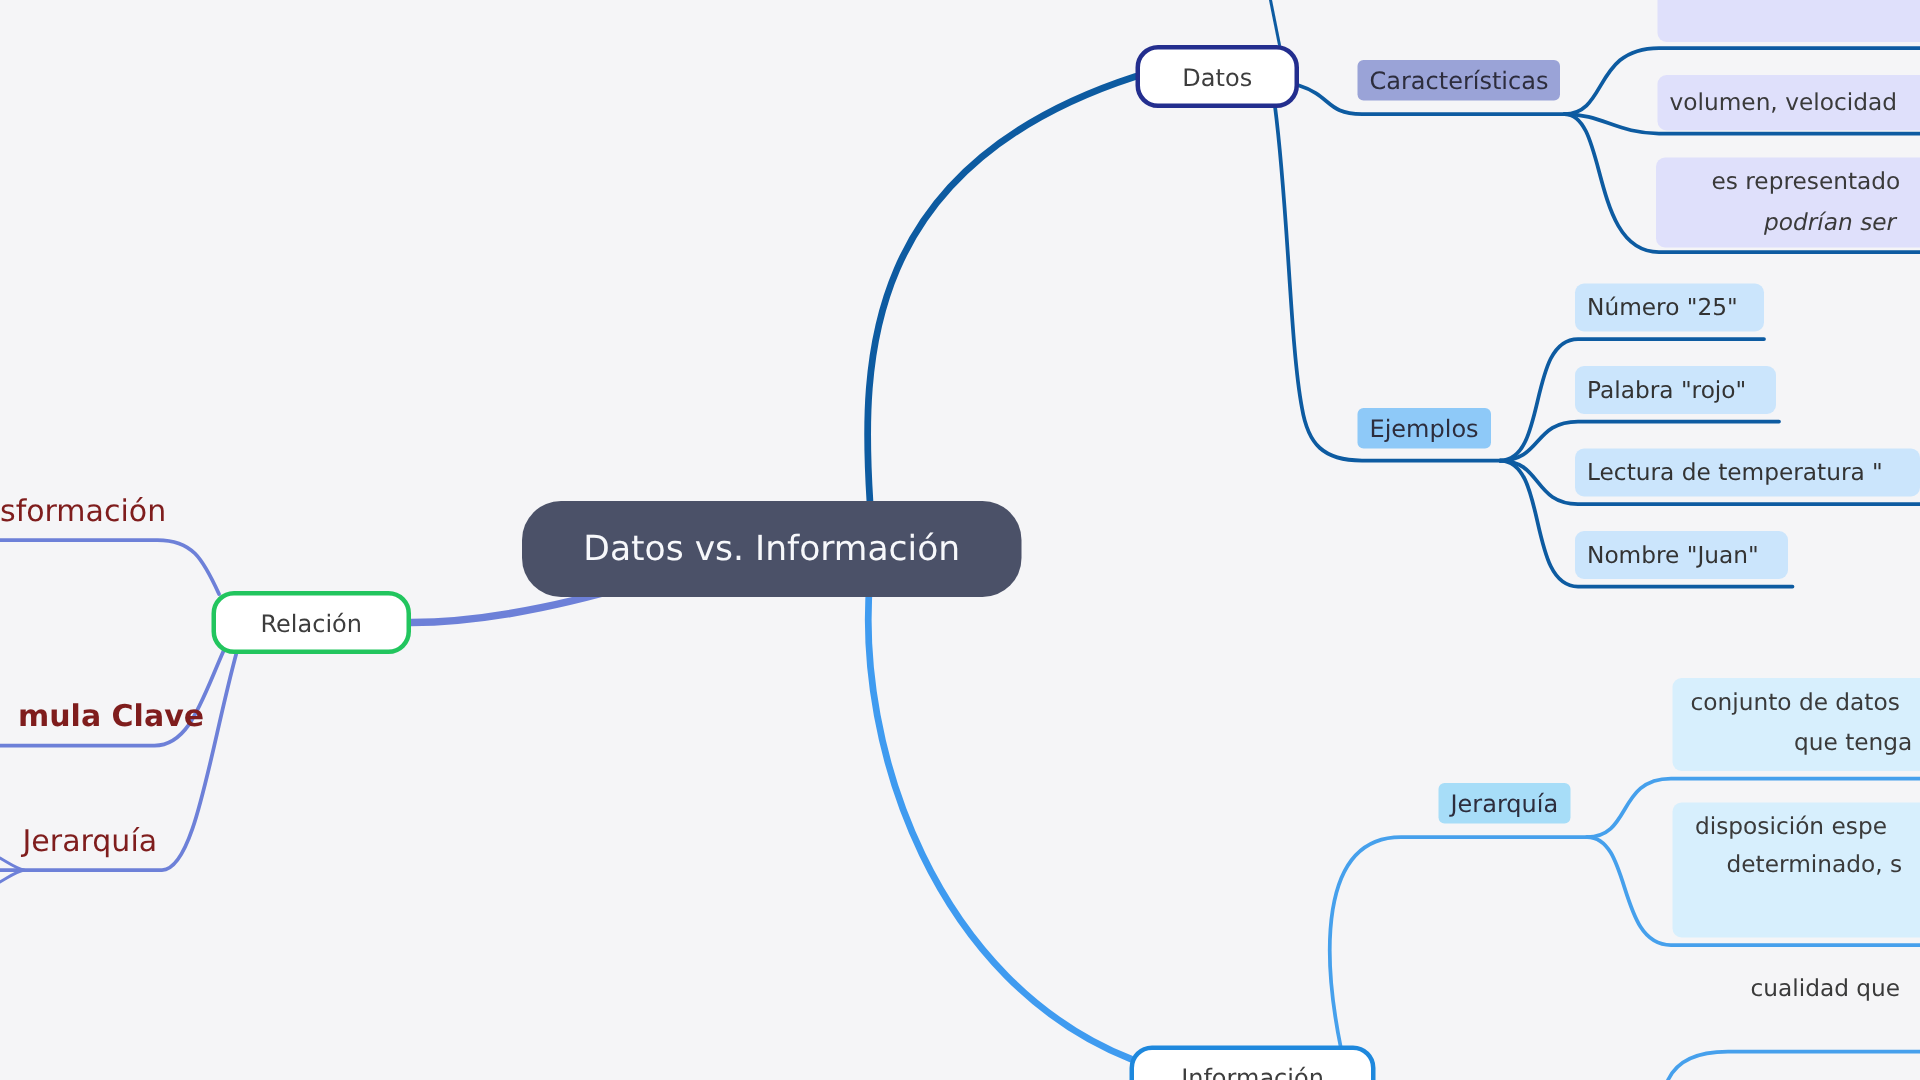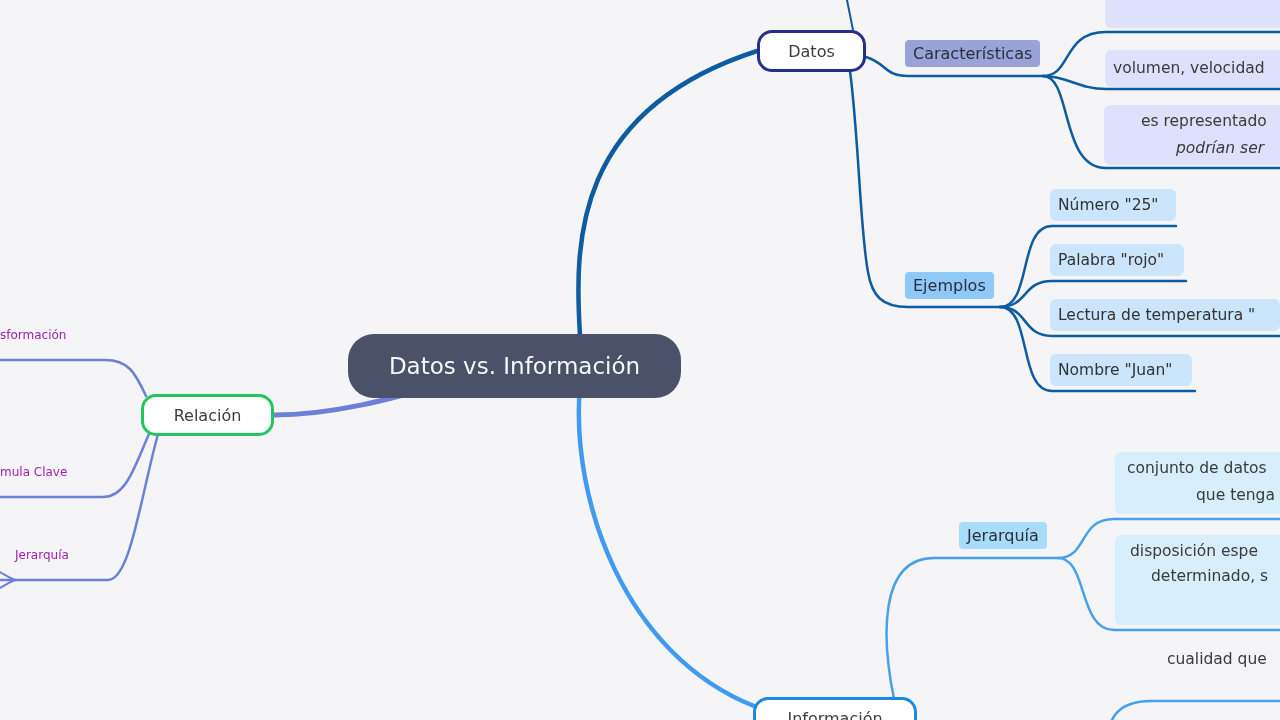--- a/index.html
+++ b/index.html
@@ -30,21 +30,21 @@
   .chip-definicion{left:959px;top:522px;background:#a7ddf8;}
   .item-box{position:absolute;z-index:2;border-radius:6px;}
   .lav{background:#dfe0fb;}
   .blu{background:#cbe5fc;}
   .cyn{background:#d7effd;}
   .ejemplo-box{height:32px;display:flex;align-items:center;padding:0 0 0 8px;
     font-size:15.5px;color:#333;white-space:nowrap;box-sizing:border-box;}
   .frag{
     position:absolute;z-index:2;font-size:15.5px;color:#3a3a3a;white-space:nowrap;
   }
-  .left-label{font-size:12px;color:#a21caf;}
+  .left-label{font-size:20px;color:#7f1d1d;}
 </style>
 </head>
 <body>
 
 <svg class="edges" width="1280" height="720" viewBox="0 0 1280 720">
 
   <path d="M274,415 C330,415 390,400 452,381" fill="none" stroke-width="5" stroke-linecap="round" stroke="#6d80d8"></path>
   <path d="M0,360 L105,360 C128,360 135,372 146,396" fill="none" stroke-width="2.5" stroke-linecap="round" stroke="#6d80d8"></path>
   <path d="M0,497 L103,497 C126,497 134,468 149,434" fill="none" stroke-width="2.5" stroke-linecap="round" stroke="#6d80d8"></path>
   <path d="M0,580 L108,580 C130,580 140,500 158,434" fill="none" stroke-width="2.5" stroke-linecap="round" stroke="#6d80d8"></path>
@@ -70,21 +70,21 @@
 </svg>
 
 <div class="node root-node">
   <span>Datos vs. Información</span>
 </div>
 
 <div class="node relacion-node">
   <span>Relación</span>
 </div>
 <div class="frag left-label" style="left:0;top:328px;">sformación</div>
-<div class="frag left-label" style="left:0;top:465px;">mula Clave</div>
+<div class="frag left-label" style="left:12px;top:465px;font-weight:bold;">mula Clave</div>
 <div class="frag left-label" style="left:15px;top:548px;">Jerarquía</div>
 
 <div class="node datos-node">
   <span>Datos</span>
 </div>
 
 <div class="chip chip-caracteristicas">
   <span>Características</span>
 </div>
 <div class="item-box lav" style="left:1105px;top:-14px;width:200px;height:42px;"></div>

